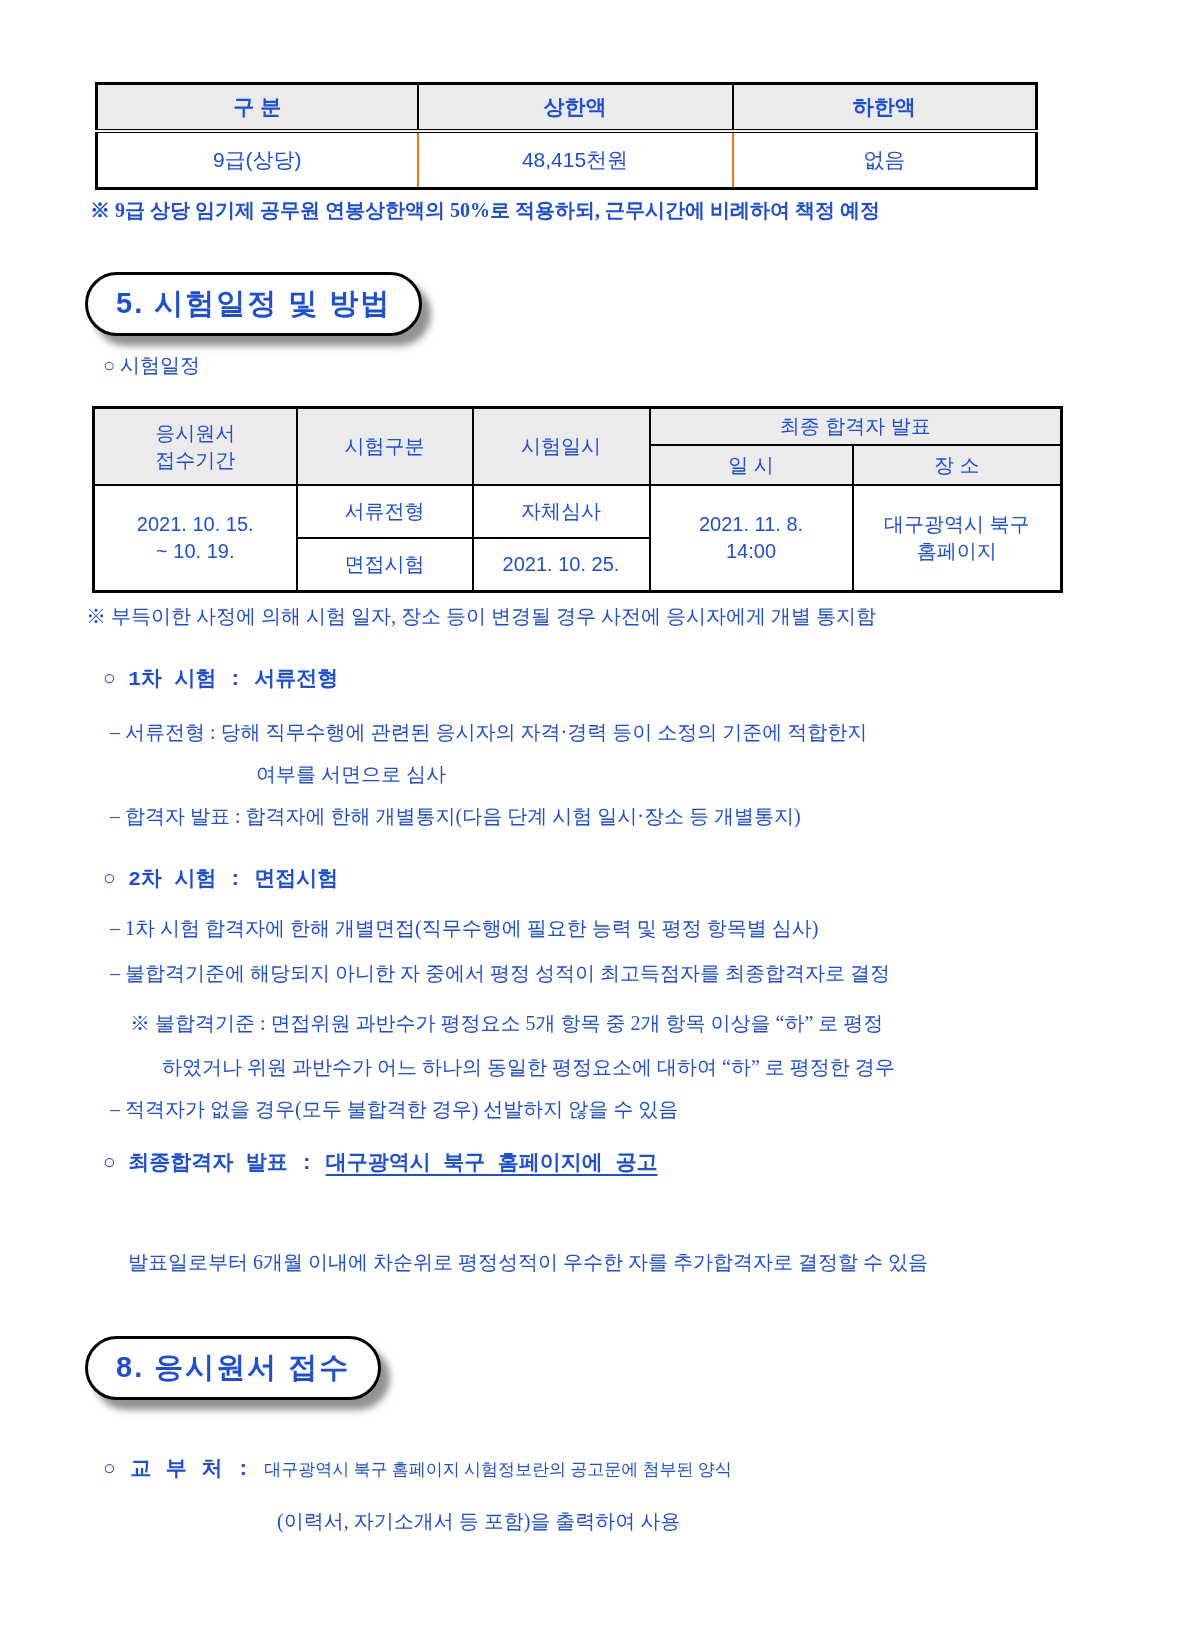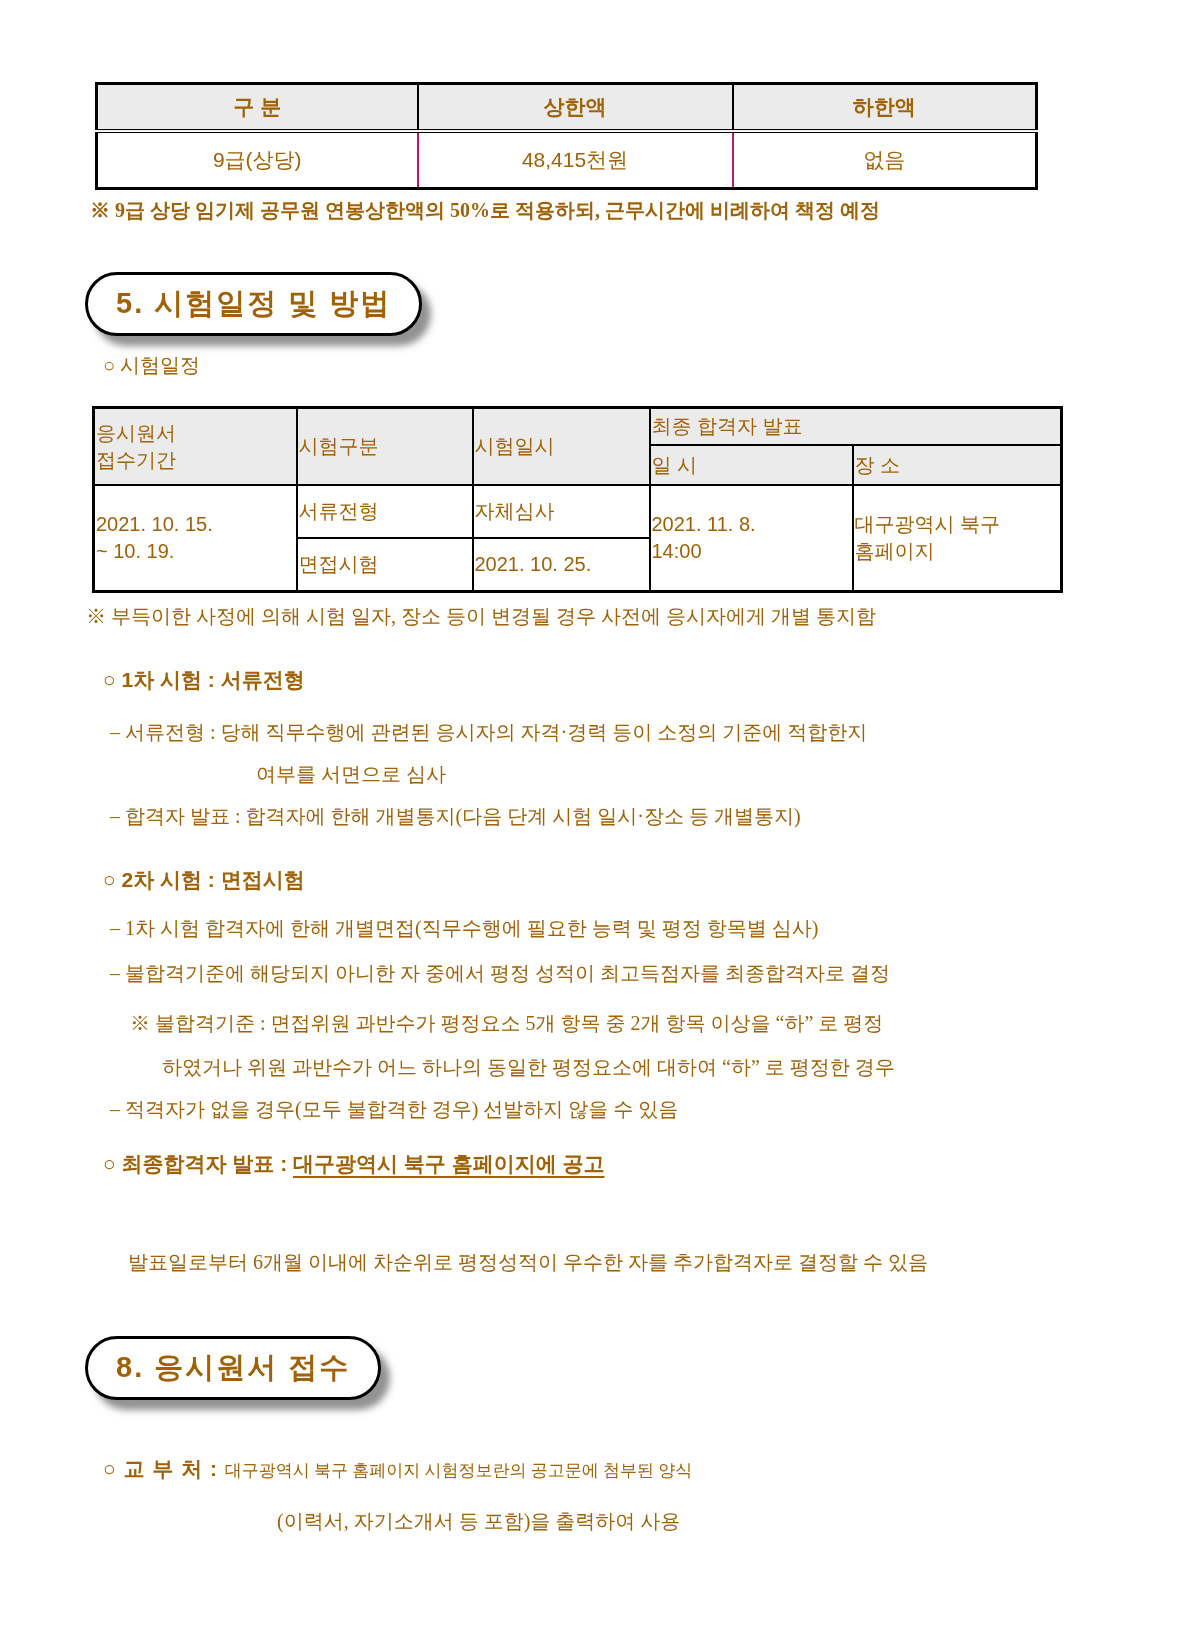--- a/index.html
+++ b/index.html
@@ -1,36 +1,36 @@
 <!DOCTYPE html>
 <html><head>
 <meta charset="utf-8">
 <style>
   html,body { margin:0; padding:0; background:#ffffff; }
   .page {
     position:relative; width:1193px; height:1652px; background:#ffffff;
-    color:#a16207; font-family:"Liberation Serif","DejaVu Serif",serif;
+    color:#1d4ed8; font-family:"Liberation Serif","DejaVu Serif",serif;
     overflow:hidden;
   }
   
   table { border-collapse:collapse; table-layout:fixed; }
   .t1 {
     position:absolute; left:95px; top:82px; width:940px;
     border:3px solid #000;
     font-family:"Liberation Sans","DejaVu Sans",sans-serif;
   }
   .t1 th {
     border:2px solid #000; border-bottom:4px double #000;
     background:#ebebeb; height:42px; font-size:21px; font-weight:700; text-align:center;
   }
-  .t1 td { border:2px solid #be185d; height:52px; font-size:21px; font-weight:400; text-align:center; }
+  .t1 td { border:2px solid #f97316; height:52px; font-size:21px; font-weight:400; text-align:center; }
 
   .t2 {
     position:absolute; left:92px; top:406px; width:968px;
-    border:3px solid #000; text-align:left;
+    border:3px solid #000; text-align:center;
     font-family:"Liberation Sans","DejaVu Sans",sans-serif;
   }
   .t2 th { border:2px solid #000; background:#ebebeb; font-weight:400; font-size:20px; }
   .t2 td { border:2px solid #000; font-size:20px; background:#fff; }
   .t2 tr.hrow1 th { height:33px; }
   .t2 tr.hrow2 th { height:36px; }
   .t2 tr.brow td { height:49px; }
   .cell2 div { line-height:1.35; }
 
   
@@ -42,21 +42,21 @@
     box-shadow:9px 10px 7px rgba(110,110,110,0.75);
   }
 
   
   .line {
     position:absolute; white-space:nowrap; font-size:20px;
     font-family:"Liberation Serif","DejaVu Serif",serif; line-height:1.3;
   }
   .bold-serif  { font-weight:700; }
   .bold-gothic {
-    font-family:Liberation Sans, sans-serif;
+    font-family:Liberation Mono, monospace;
     font-weight:700; font-size:21px;
   }
   .serif-inline { font-family:"Liberation Serif","DejaVu Serif",serif; font-weight:400; font-size:17px; }
   .ul { text-decoration:underline; text-decoration-thickness:2px; text-underline-offset:5px; }
 </style>
 </head>
 <body>
 
 <div class="page">
 

